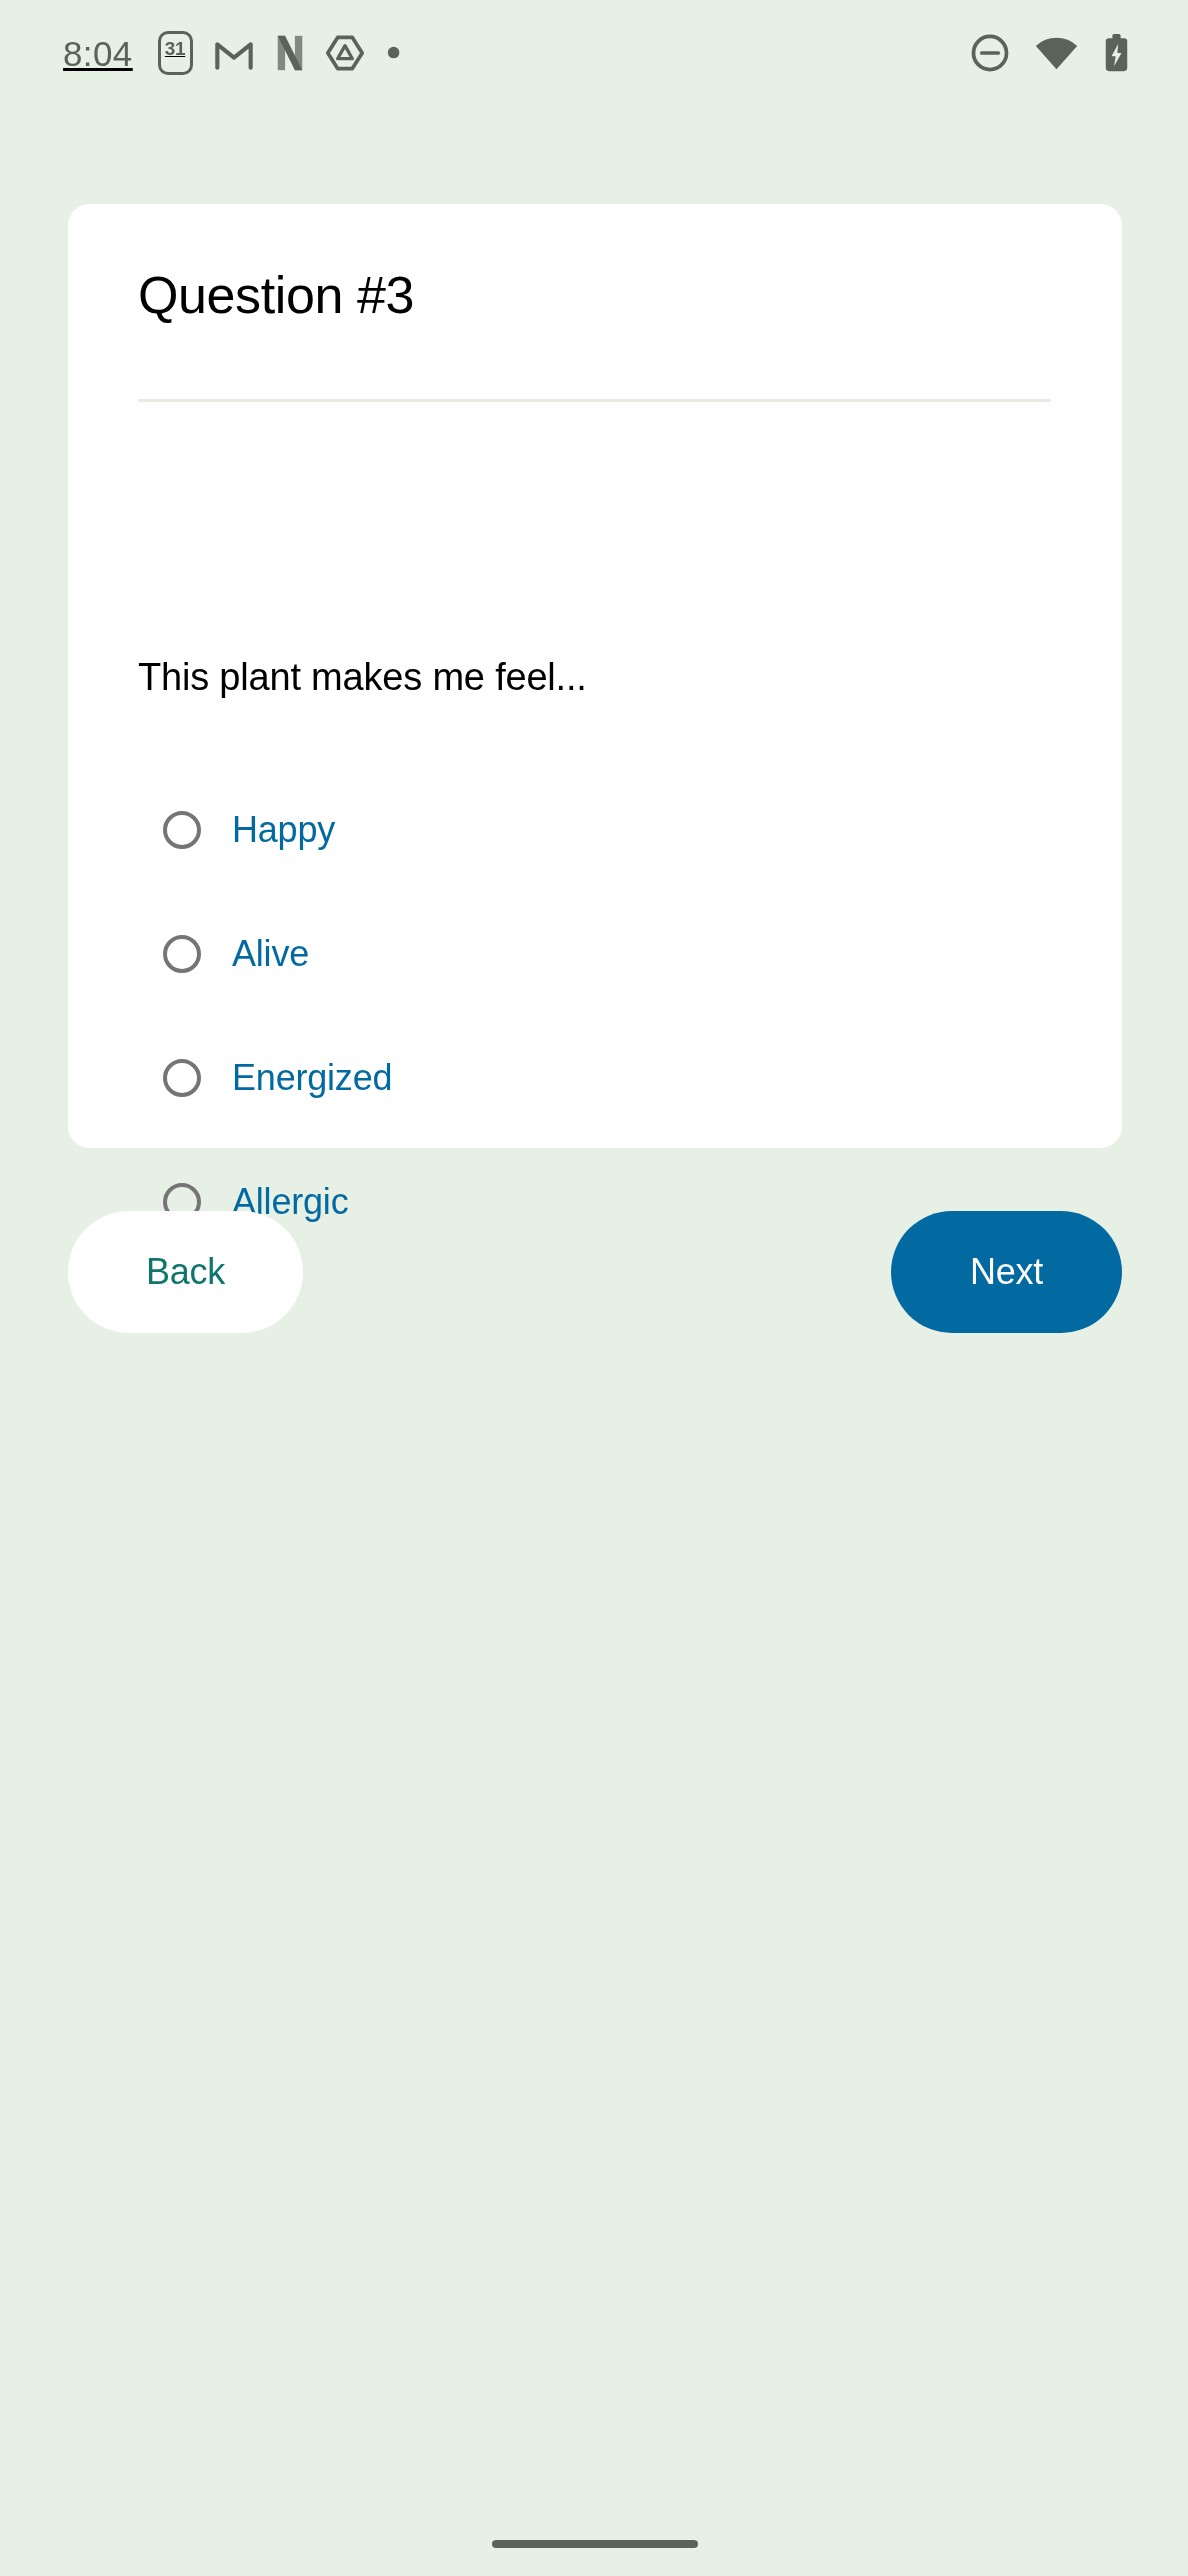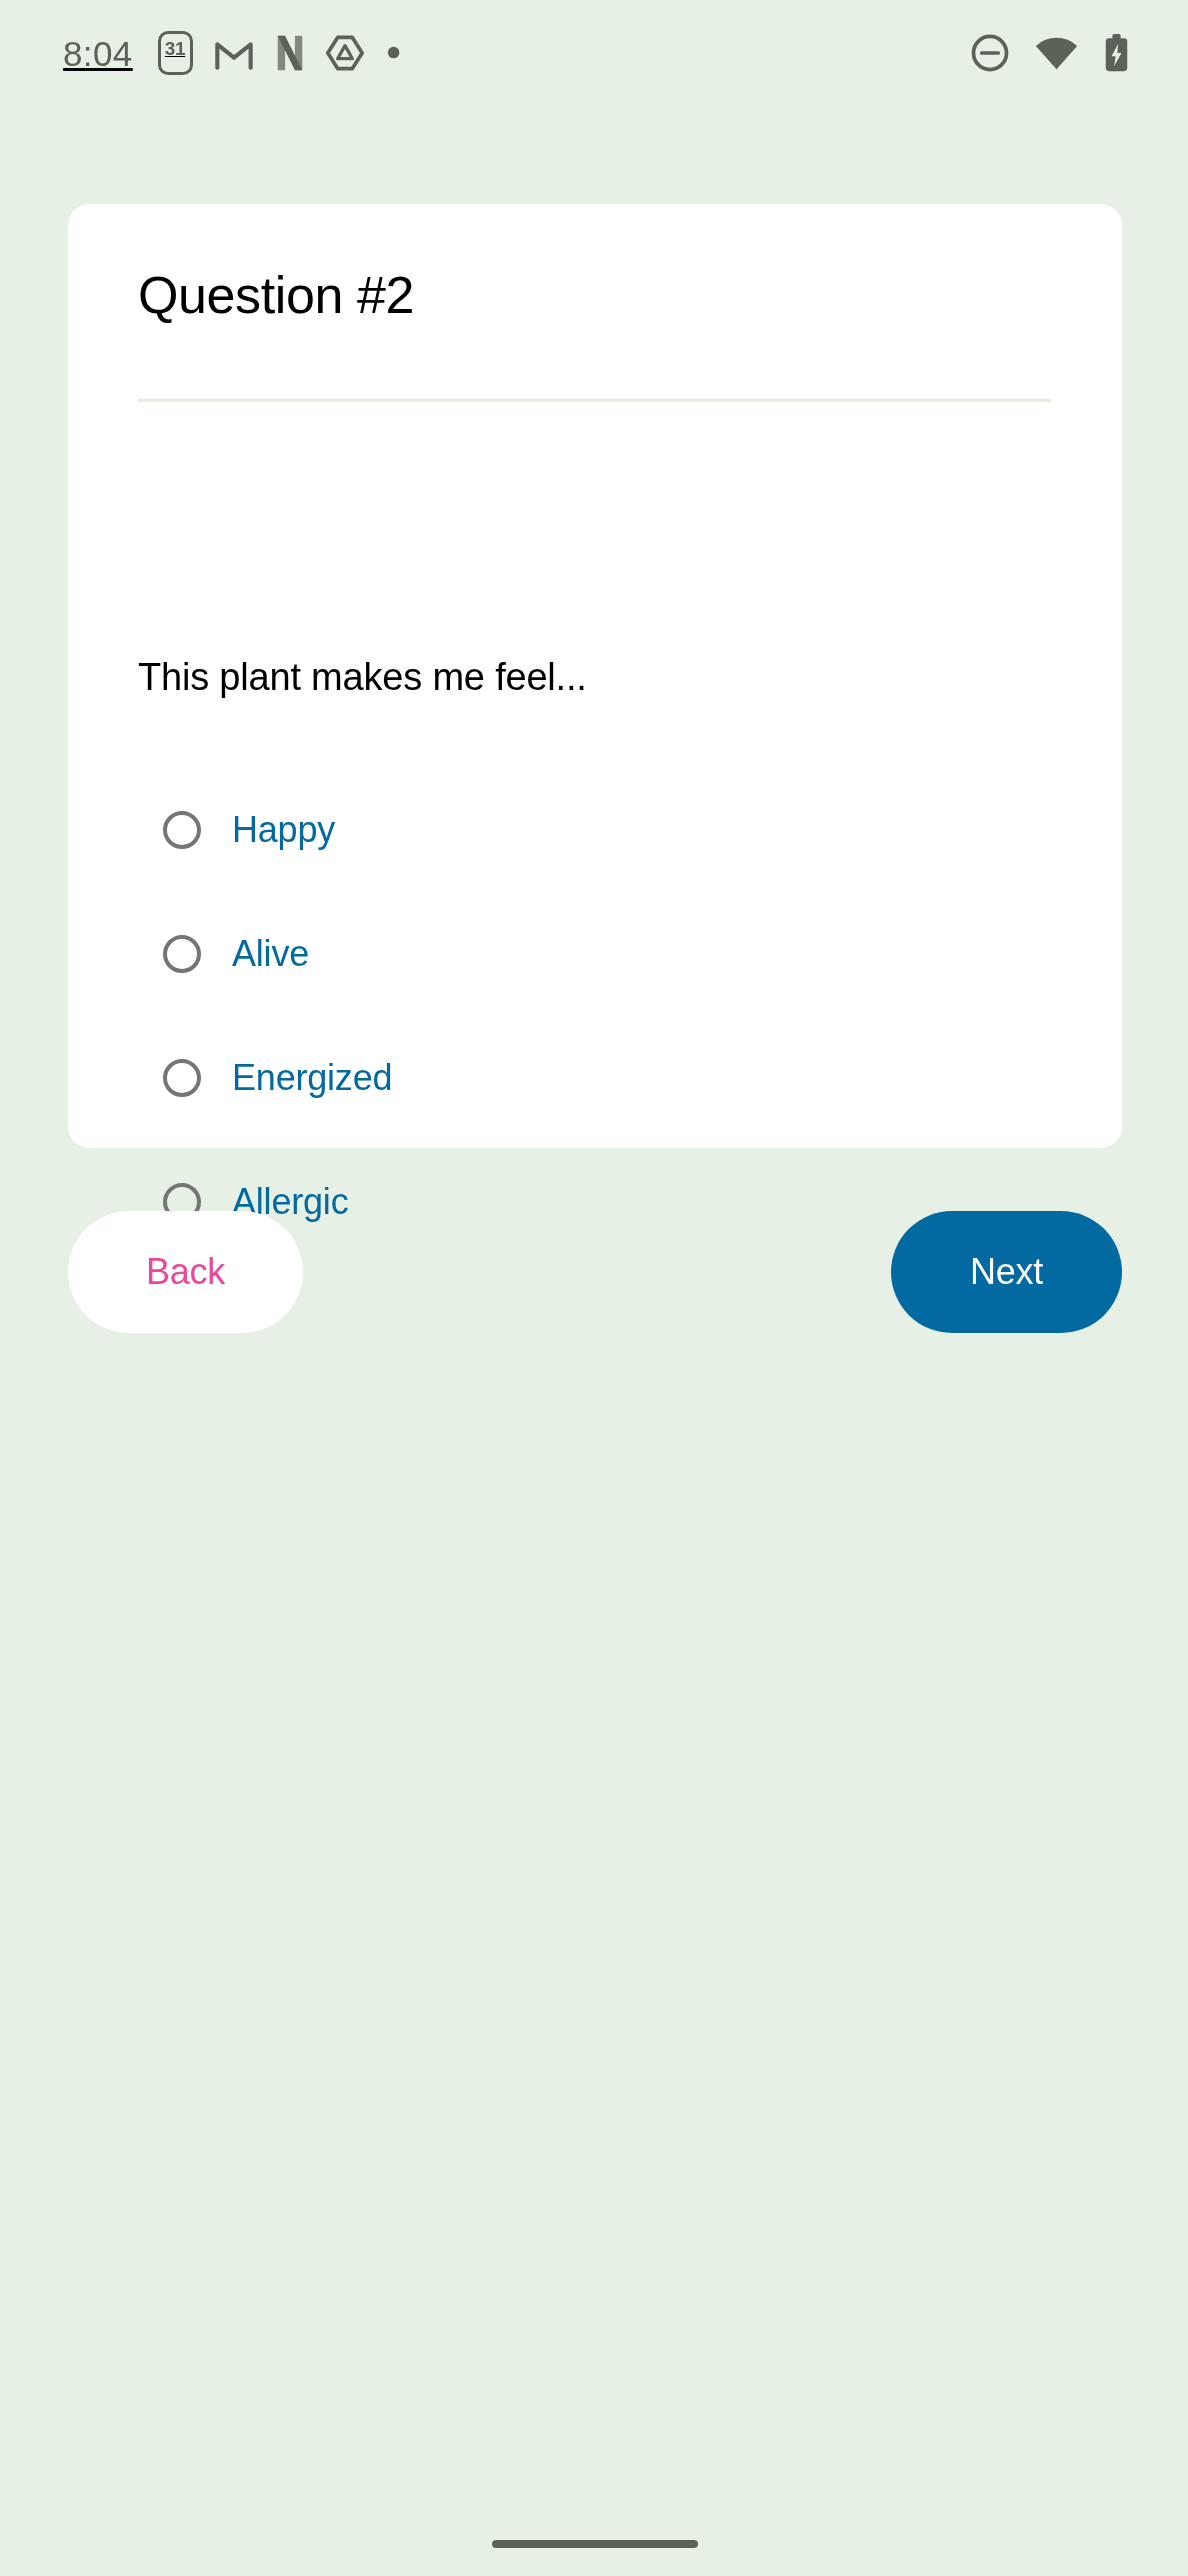--- a/index.html
+++ b/index.html
@@ -162,21 +162,21 @@
     box-sizing: border-box;
     border: none;
     cursor: pointer;
     font-family: "Liberation Sans", sans-serif;
     letter-spacing: -0.2px;
   }
   .btn-back {
     left: 0;
     width: 235px;
     background: #ffffff;
-    color: #ec4899;
+    color: #0f766e;
   }
   .btn-next {
     right: 0;
     width: 231px;
     background: #0369a1;
     color: #ffffff;
   }
 
   
   .gesture-bar {
@@ -249,21 +249,21 @@
         <rect x="10" y="0" width="10" height="6" rx="2" fill="#5b6359"></rect>
         <rect x="2" y="5" width="26" height="40" rx="4" fill="#5b6359"></rect>
         <polygon points="17,12 9,27 14,27 12,39 21,23 16,23" fill="#e7f0e5"></polygon>
       </svg>
     </div>
   </div>
 </div>
 
 <div class="card">
 
-  <div class="card-title">Question #2</div>
+  <div class="card-title">Question #3</div>
 
   <div class="card-divider"></div>
 
   <div class="question-text">This plant makes me feel...</div>
 
   <div class="options">
 
     <div class="option-row">
       <span class="radio"></span>
       <span class="option-label">Happy</span>

